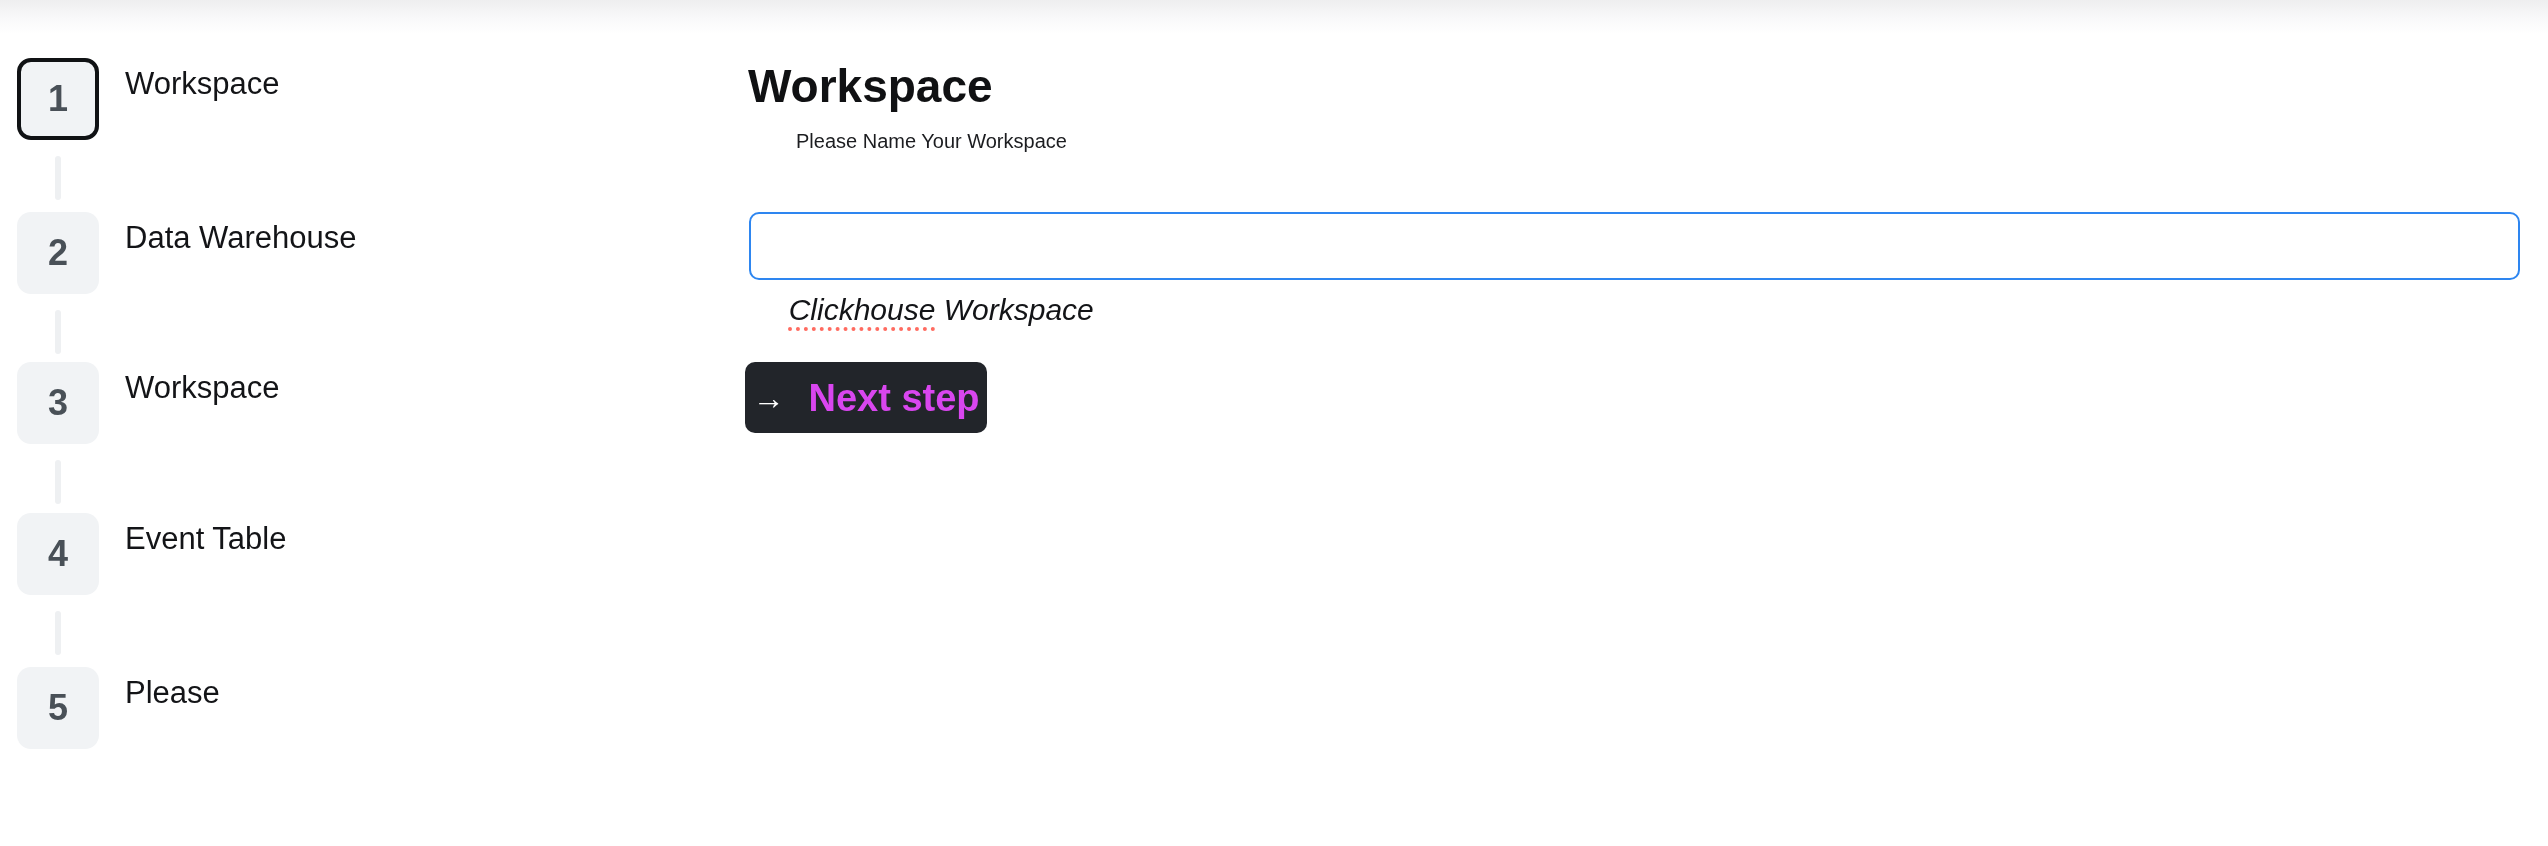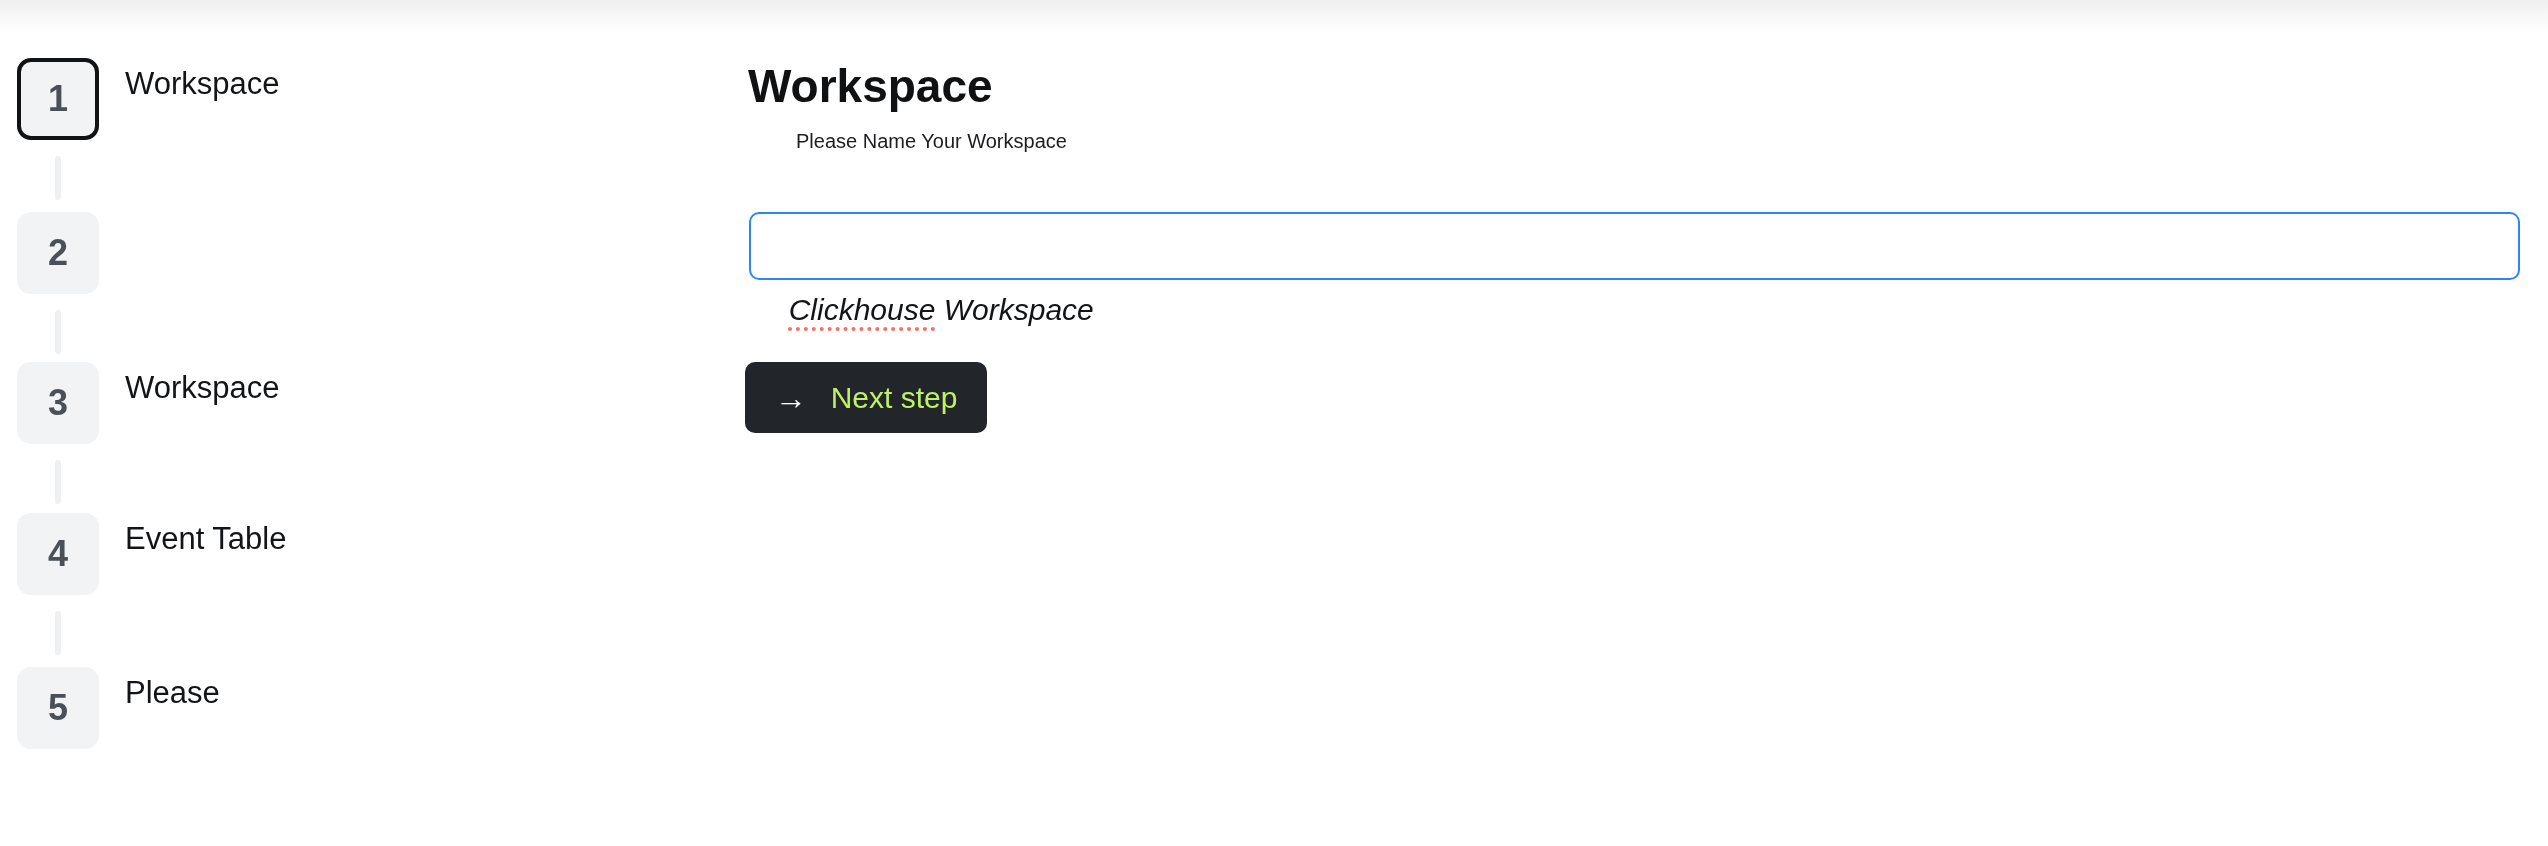--- a/index.html
+++ b/index.html
@@ -103,21 +103,21 @@
     border: none; border-radius: 10px;
     display: flex; align-items: center; justify-content: center;
     gap: 24px;
     cursor: pointer;
   }
   .next-button .arrow {
     color: #ffffff; font-size: 32px; font-weight: 400;
     line-height: 32px;
   }
   .next-button .btn-label {
-    color: #bef264; font-size: 30px; font-weight: 400;
+    color: #d946ef; font-size: 38px; font-weight: 700;
     line-height: 32px; white-space: nowrap;
   }
 </style>
 </head>
 <body>
 
 <div class="top-fade"></div>
 
 <nav class="stepper">
 
@@ -127,20 +127,21 @@
     </div>
     <div class="step-label">Workspace</div>
   </div>
 
   <div class="connector connector-1"></div>
 
   <div class="step step-2">
     <div class="badge">
       <span>2</span>
     </div>
+    <div class="step-label">Data Warehouse</div>
   </div>
 
   <div class="connector connector-2"></div>
 
   <div class="step step-3">
     <div class="badge">
       <span>3</span>
     </div>
     <div class="step-label">Workspace</div>
   </div>

